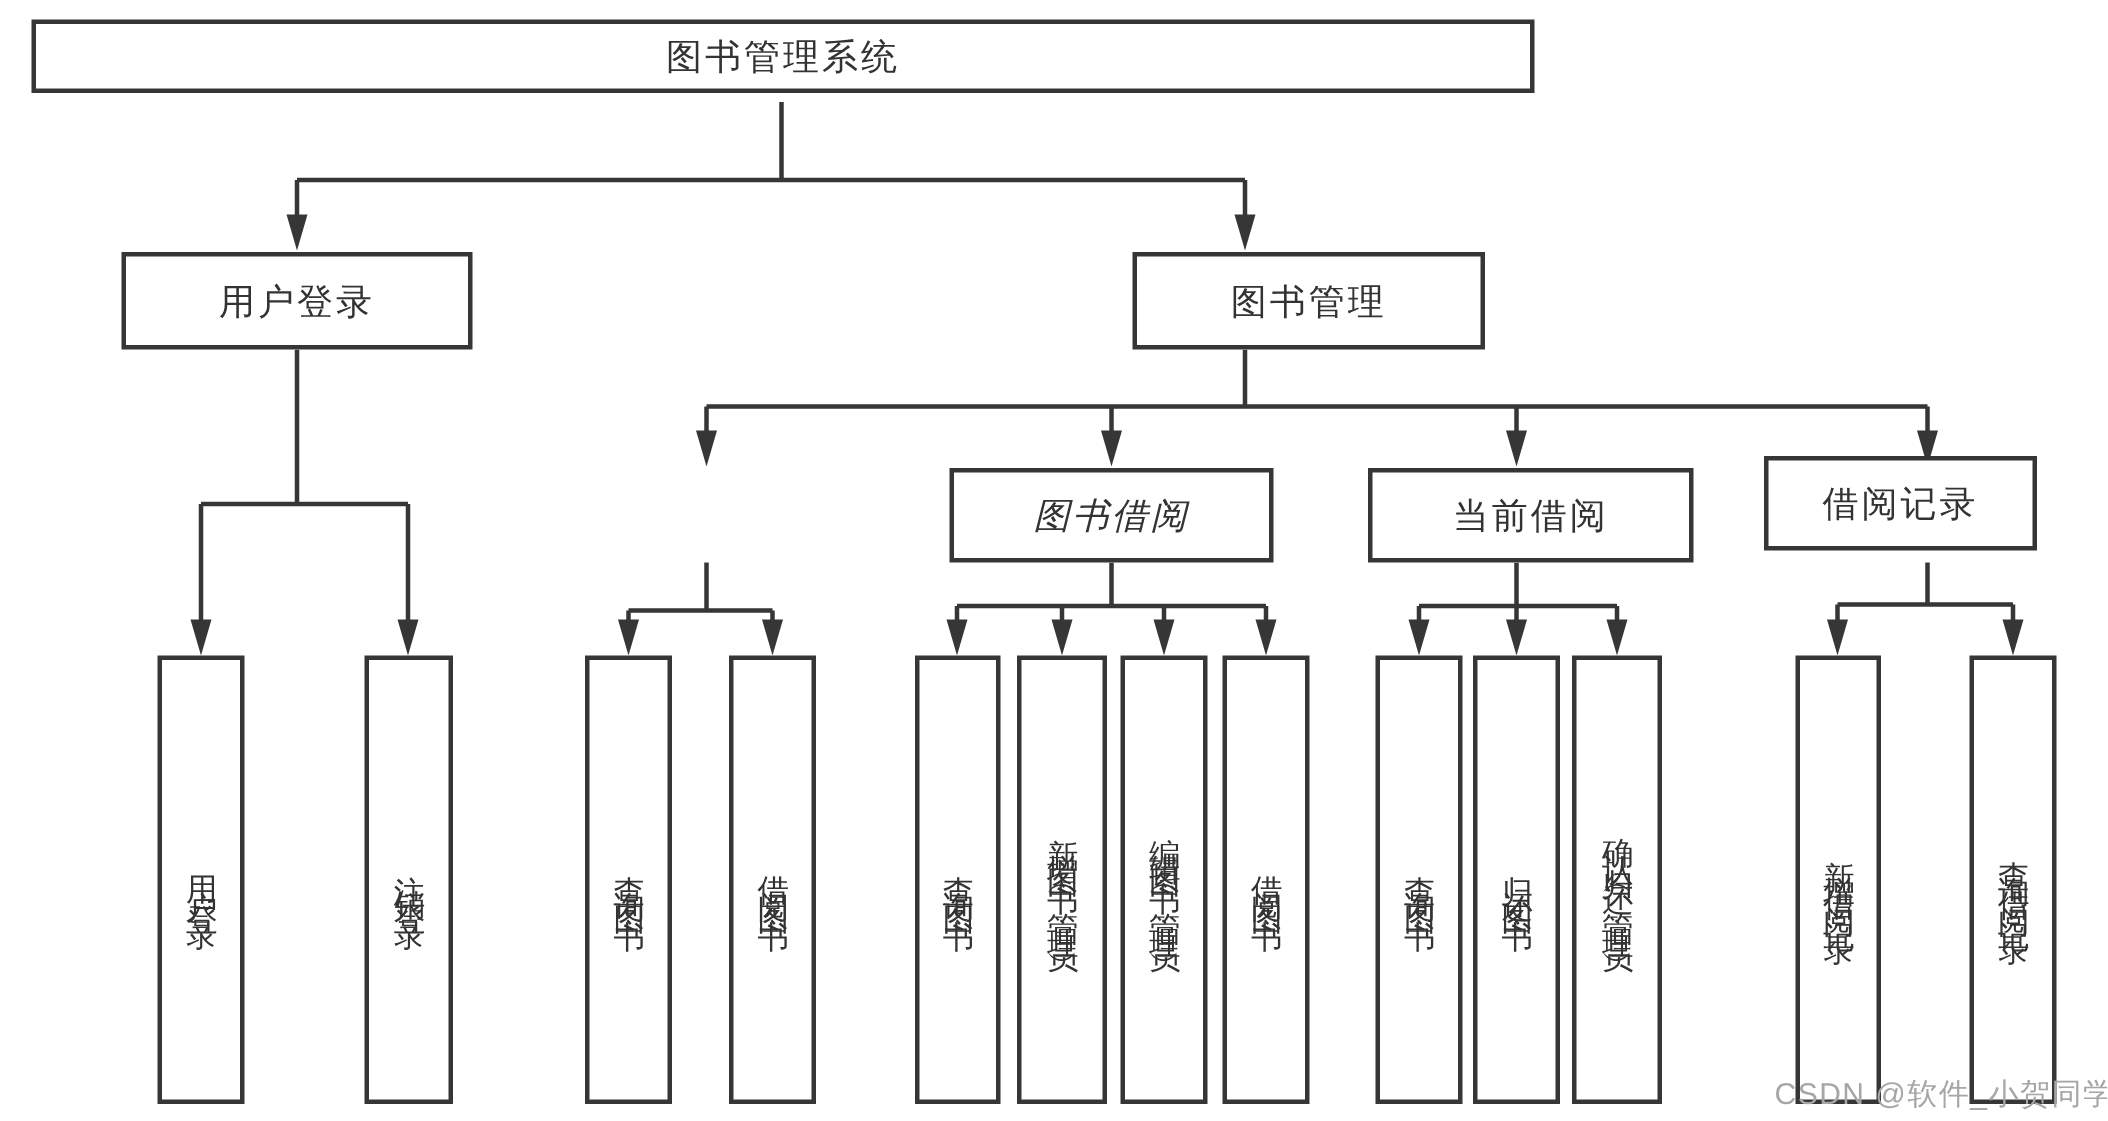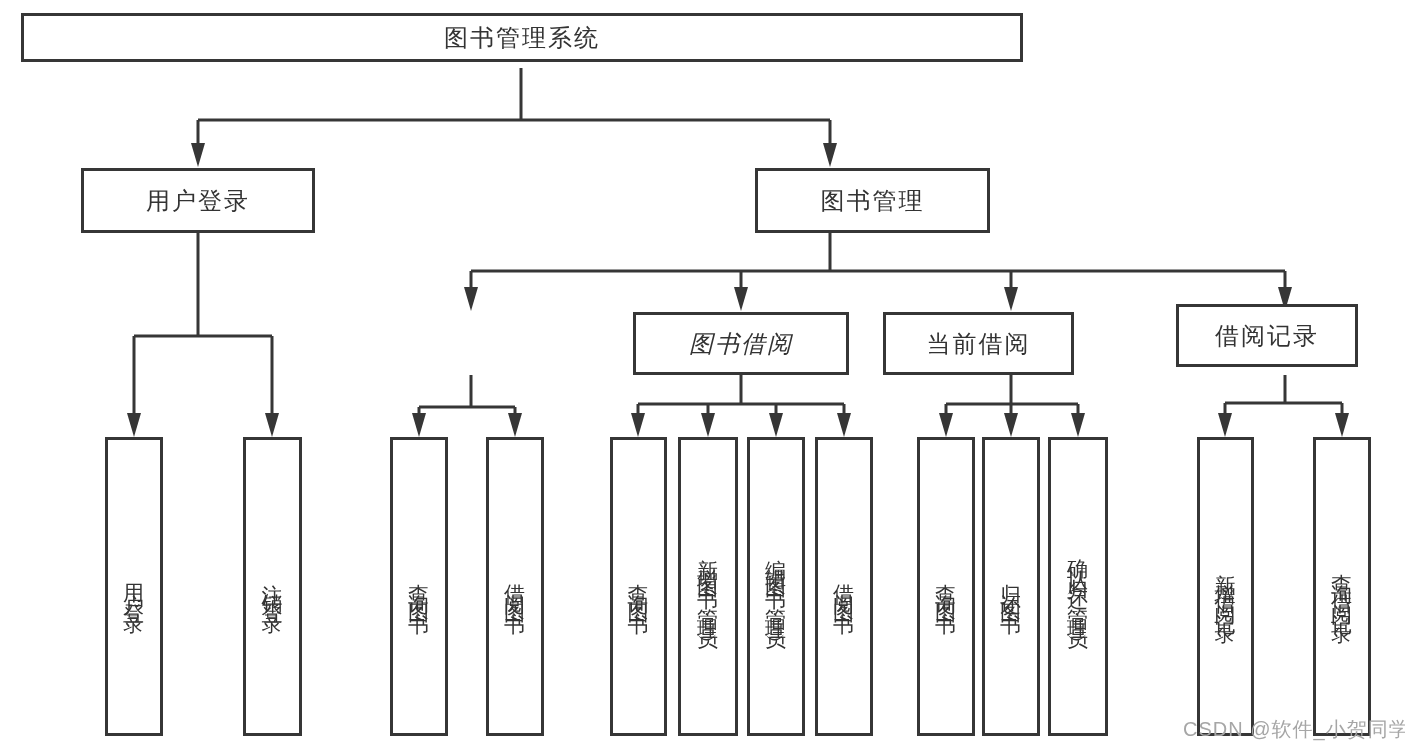--- a/index.html
+++ b/index.html
@@ -92,21 +92,21 @@
       <polygon points="1335,413 1349,413 1342,437"></polygon>
     </g>
   </svg>
 
   <div class="box h" style="left:21px; top:13px; width:1002px; height:49px;">图书管理系统</div>
 
   <div class="box h" style="left:81px; top:168px; width:234px; height:65px;">用户登录</div>
   <div class="box h" style="left:712px; top:168px; width:235px; height:65px;margin-left:43px;">图书管理</div>
 
   <div class="box h" style="left:633px; top:312px; width:216px; height:63px;font-style:italic;">图书借阅</div>
-  <div class="box h" style="left:883px; top:312px; width:191px; height:63px;">当前借阅</div>
+  <div class="box h" style="left:912px; top:312px; width:217px; height:63px;">当前借阅</div>
   <div class="box h" style="left:1176px; top:304px; width:182px; height:63px;text-align:right;">借阅记录</div>
 
   <div class="box v" style="left:105px; top:437px; width:58px; height:299px;">用户登录</div>
   <div class="box v" style="left:243px; top:437px; width:59px; height:299px;">注销登录</div>
 
   <div class="box v" style="left:390px; top:437px; width:58px; height:299px;">查询图书</div>
   <div class="box v" style="left:486px; top:437px; width:58px; height:299px;">借阅图书</div>
 
   <div class="box v" style="left:610px; top:437px; width:57px; height:299px;">查询图书</div>
   <div class="box v" style="left:678px; top:437px; width:60px; height:299px;">新增图书（管理员）</div>

